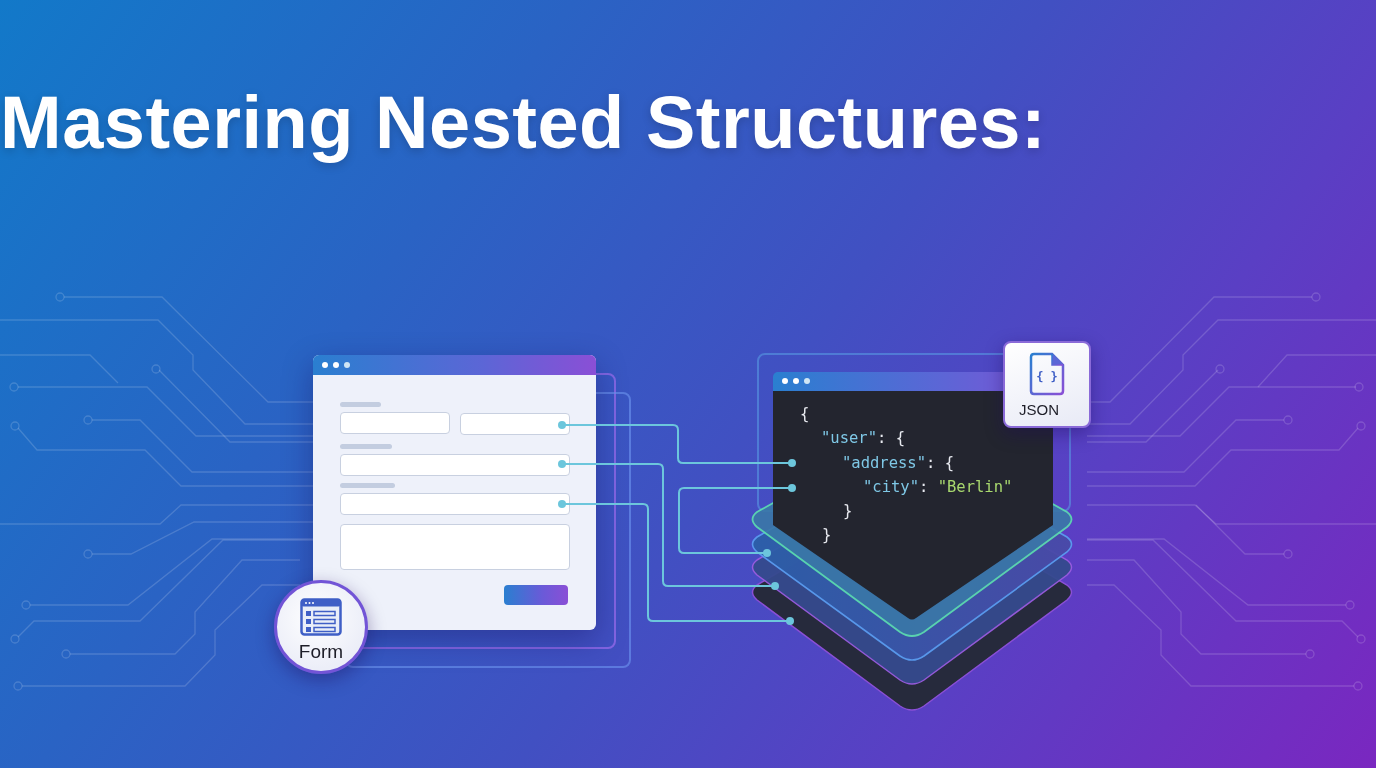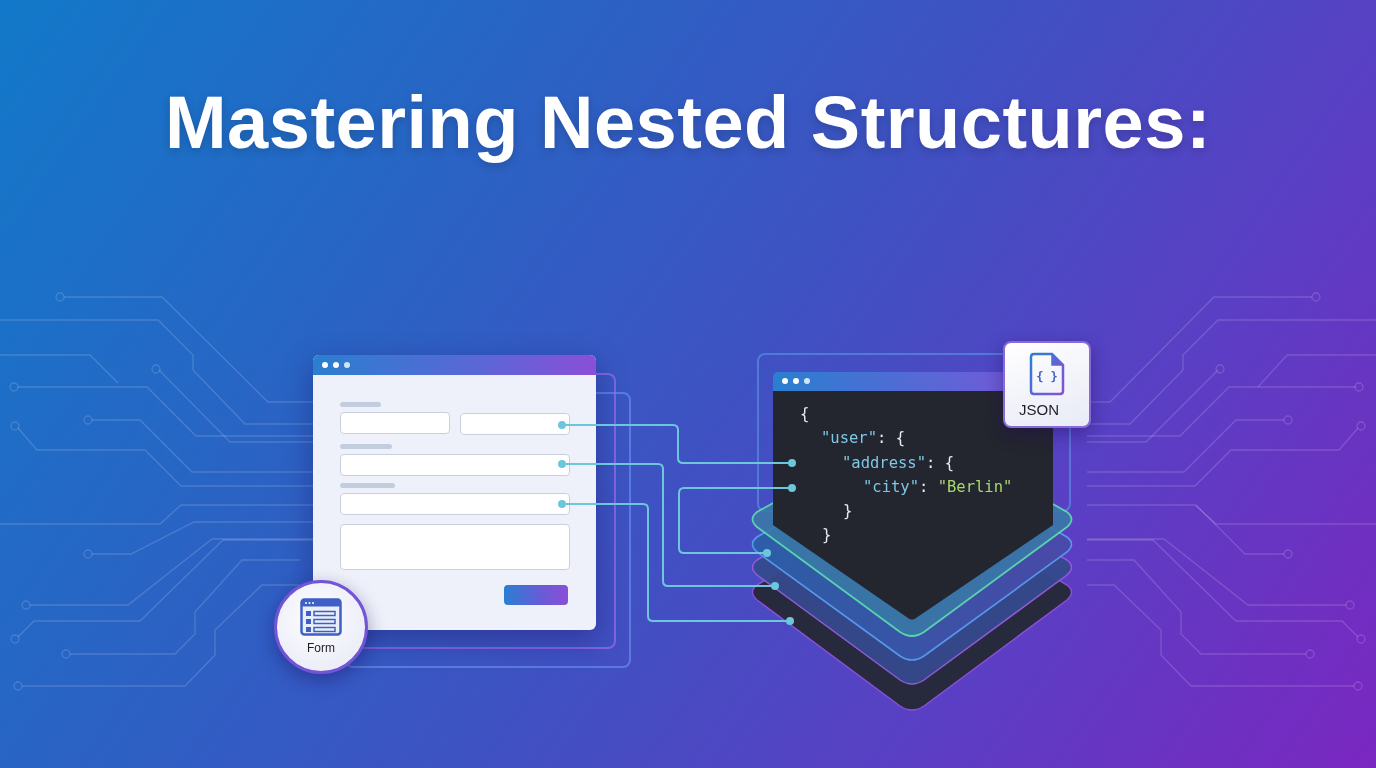--- a/index.html
+++ b/index.html
@@ -3,21 +3,21 @@
 <meta charset="utf-8">
 <style>
   html, body { margin: 0; padding: 0; }
   body {
     width: 1376px; height: 768px; overflow: hidden; position: relative;
     background: linear-gradient(125deg, #1279c9 0%, #2a63c4 30%, #4150c2 55%, #5a3fc4 75%, #7a27c0 100%);
     font-family: "Liberation Sans", sans-serif;
   }
   .circuits { position: absolute; left: 0; top: 0; width: 1376px; height: 768px; }
   .title {
-    position: absolute; left: 0; top: 82px; width: 1376px; text-align: center;
+    position: absolute; left: 0; top: 82px; width: 1376px; text-align: left;
     color: #ffffff; font-weight: 700; font-size: 74px; line-height: 82px; letter-spacing: 0.5px;
     text-shadow: 0 3px 10px rgba(0,0,0,0.18);
   }
   .title div { white-space: nowrap; }
 
   
   .back-panel { position: absolute; border: 2px solid rgba(160,110,240,0.7); border-radius: 8px; }
   .form-window {
     position: absolute; left: 313px; top: 355px; width: 283px; height: 275px;
     background: #eef1fa; border-radius: 6px; box-shadow: 0 10px 30px rgba(20,10,80,0.35);
@@ -28,21 +28,21 @@
   .dot { width: 6px; height: 6px; border-radius: 50%; background: #ffffff; }
   .dot.dim { background: #cfe6f5; }
   .f-label { position: absolute; height: 5px; background: #c3cde0; border-radius: 3px; }
   .f-input { position: absolute; background: #ffffff; border: 1px solid #c8d0e0; border-radius: 4px; }
   .f-submit { position: absolute; border-radius: 4px; background: linear-gradient(90deg, #2a7fd0, #6a5ad8 60%, #8a4fd6); }
   .form-badge {
     position: absolute; left: 274px; top: 580px; width: 88px; height: 88px; border-radius: 50%;
     background: radial-gradient(circle at 45% 40%, #ffffff, #eceef8 70%);
     border: 3px solid #7254d6; box-shadow: 0 6px 18px rgba(30,10,90,0.4);
   }
-  .form-badge .lbl { position: absolute; left: 0; width: 88px; top: 58px; text-align: center; font-size: 12px; color: #1e1e28; }
+  .form-badge .lbl { position: absolute; left: 0; width: 88px; top: 58px; text-align: center; font-size: 19px; color: #1e1e28; }
 
   
   .code-back { position: absolute; left: 757px; top: 353px; width: 310px; height: 155px; border: 2px solid rgba(90,160,230,0.55); border-radius: 8px; }
   .layers { position: absolute; left: 0; top: 0; width: 1376px; height: 768px; }
   .code-window { position: absolute; left: 773px; top: 372px; width: 280px; height: 250px; }
   .code-title { position: absolute; left: 0; top: 0; width: 280px; height: 19px; border-radius: 5px 5px 0 0; background: linear-gradient(90deg, #2a7fd0, #5c66d6 60%, #7e53d6); }
   .code-lines {
     position: absolute; left: 0; top: 0; width: 280px; height: 250px;
     font-family: "DejaVu Sans Mono", monospace; font-size: 15.5px; color: #e8eaf0;
   }

